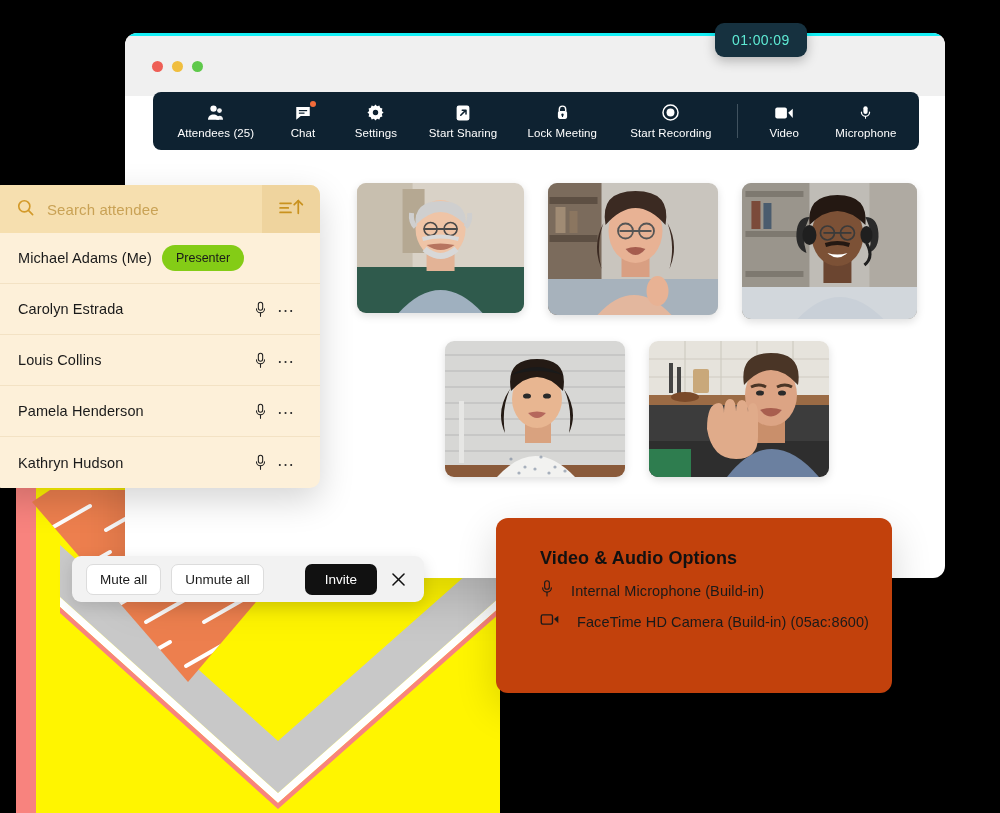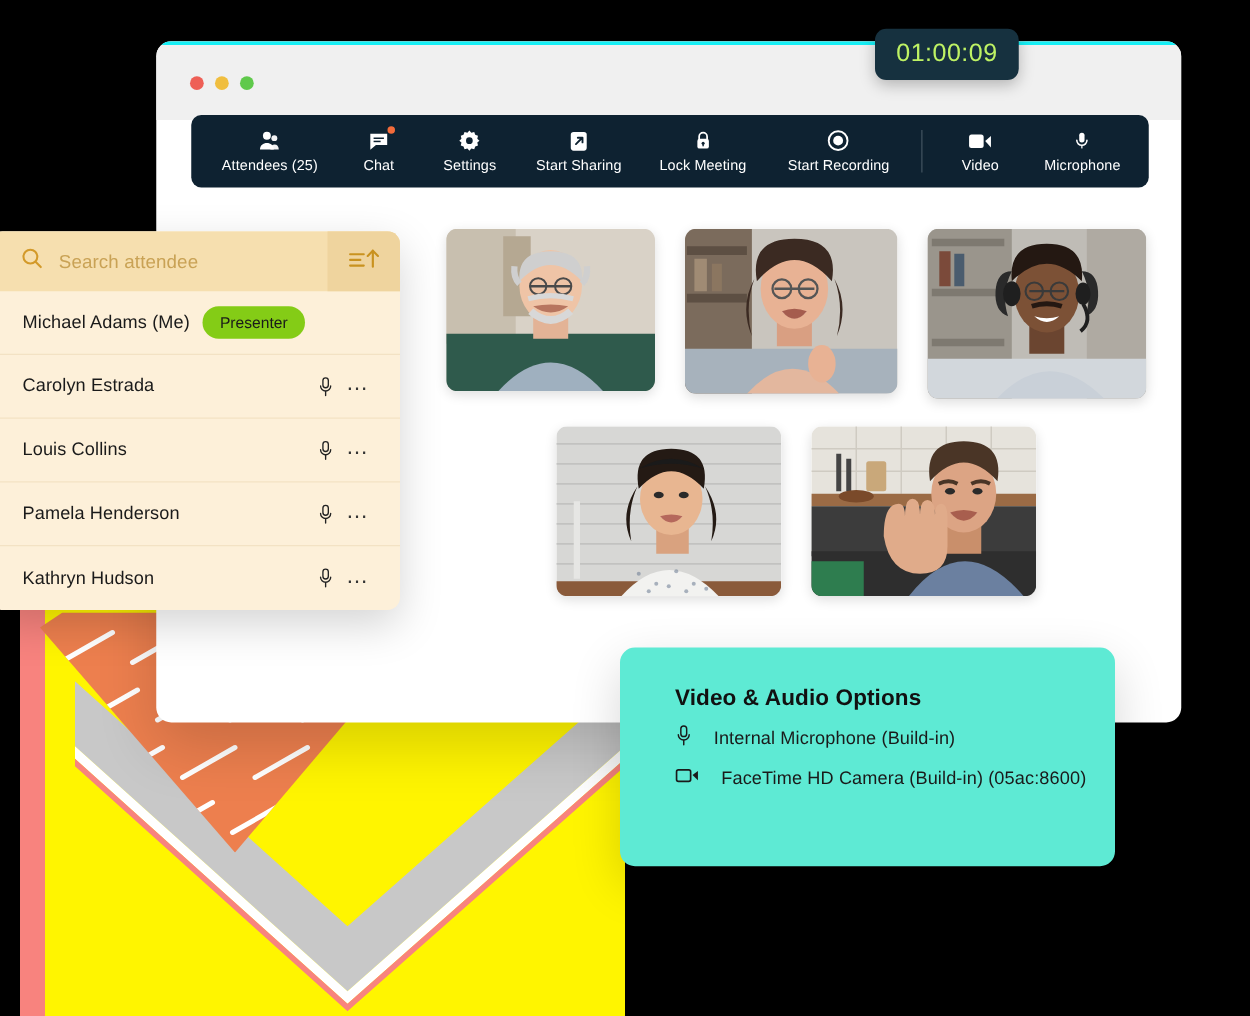--- a/index.html
+++ b/index.html
@@ -273,21 +273,21 @@
   }
   .close-x { cursor: pointer; display: flex; align-items: center; justify-content: center; padding: 0 2px; }
 
   
   .options-card {
     position: absolute;
     left: 496px;
     top: 518px;
     width: 396px;
     height: 175px;
-    background: #5eead4;
+    background: #c2410c;
     border-radius: 12px;
     box-shadow: 0 14px 40px rgba(0,0,0,0.16);
     padding: 30px 44px 0 44px;
   }
   .options-title {
     font-size: 18px;
     font-weight: bold;
     color: #111111;
     letter-spacing: 0.1px;
   }
@@ -301,27 +301,27 @@
   .option-label {
     font-size: 14.5px;
     color: #1A1A1A;
     letter-spacing: 0.1px;
     white-space: nowrap;
   }
 
   
   .timer-badge {
     position: absolute;
-    left: 700px;
+    left: 715px;
     top: 23px;
     background: #16313F;
-    color: #bef264;
+    color: #5eead4;
     border-radius: 9px;
     padding: 9px 17px;
-    font-size: 20px;
+    font-size: 14px;
     letter-spacing: 0.4px;
     box-shadow: 0 4px 12px rgba(0,0,0,0.25);
   }
 </style>
 </head>
 <body>
 
 <div id="stage">
 
   <div class="deco deco-yellow"></div>
@@ -690,20 +690,31 @@
         <svg width="13" height="19" viewBox="0 0 18 24" fill="none" stroke="#222" stroke-width="1.5">
           <rect x="6" y="2" width="6" height="11" rx="3"></rect>
           <path d="M3.4 11a5.6 5.6 0 0011.2 0" stroke-linecap="round"></path>
           <line x1="9" y1="17" x2="9" y2="21.5" stroke-linecap="round"></line>
         </svg>
       </span>
       <span class="dots">…</span>
     </div>
   </div>
 
+  <div class="mute-bar">
+    <button class="pill-btn">Mute all</button>
+    <button class="pill-btn">Unmute all</button>
+    <button class="invite-btn">Invite</button>
+    <span class="close-x">
+      <svg width="19" height="19" viewBox="0 0 24 24" stroke="#111" stroke-width="1.9" stroke-linecap="round">
+        <line x1="5" y1="5" x2="19" y2="19"></line>
+        <line x1="19" y1="5" x2="5" y2="19"></line>
+      </svg>
+    </span>
+  </div>
 
   <div class="options-card">
     <div class="options-title">Video &amp; Audio Options</div>
 
     <div class="option-row">
       <span>
         <svg width="14" height="21" viewBox="0 0 18 24" fill="none" stroke="#1A1A1A" stroke-width="1.5">
           <rect x="6" y="2" width="6" height="11" rx="3"></rect>
           <path d="M3.4 11a5.6 5.6 0 0011.2 0" stroke-linecap="round"></path>
           <line x1="9" y1="17" x2="9" y2="21.5" stroke-linecap="round"></line>

